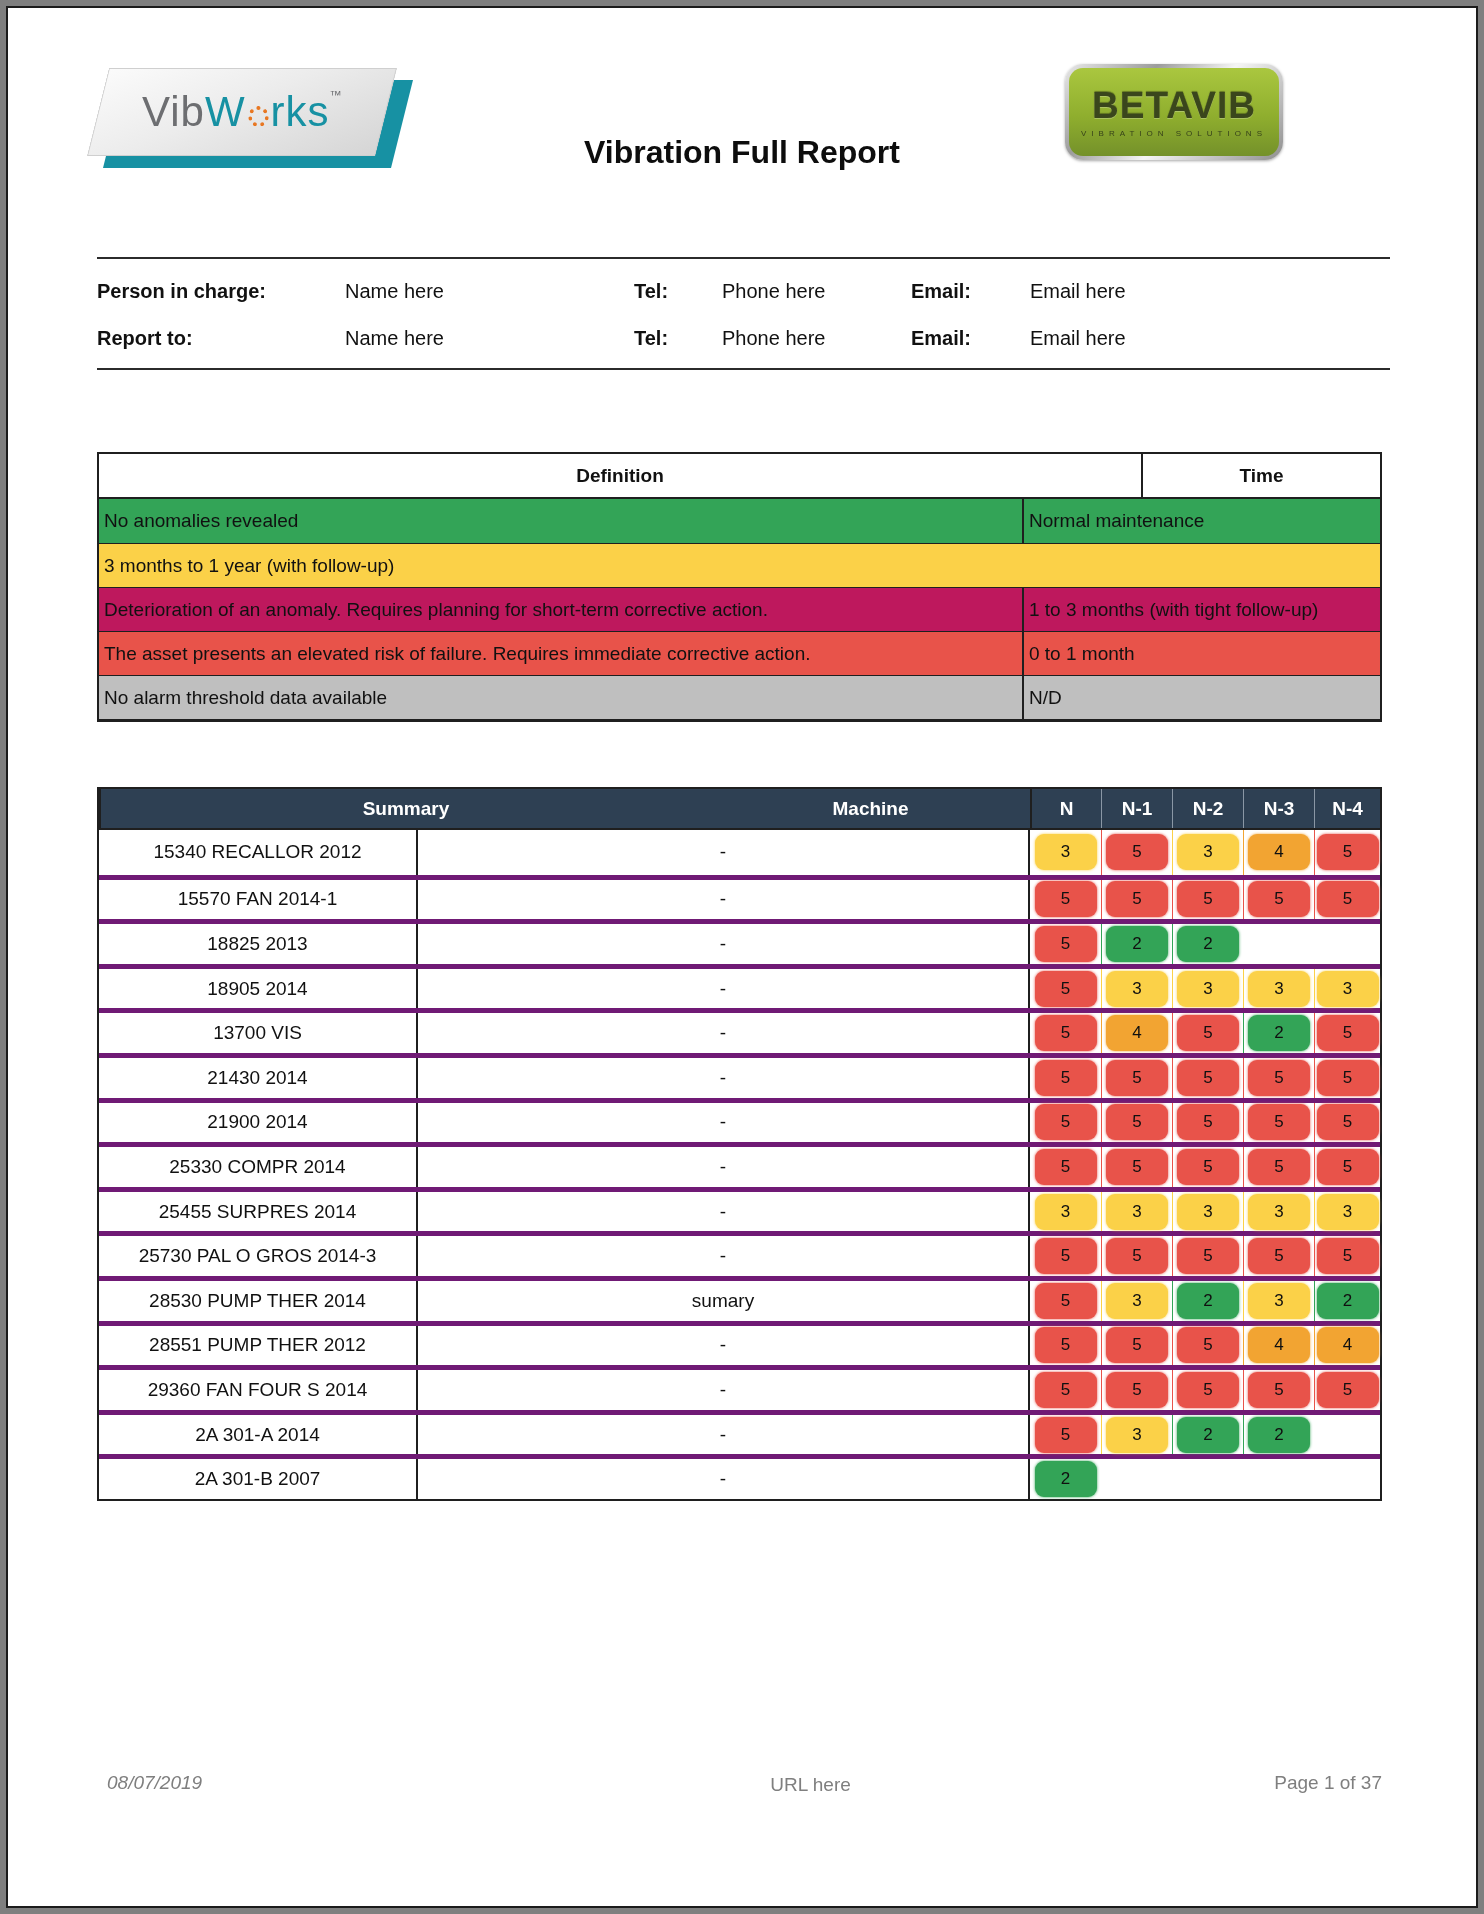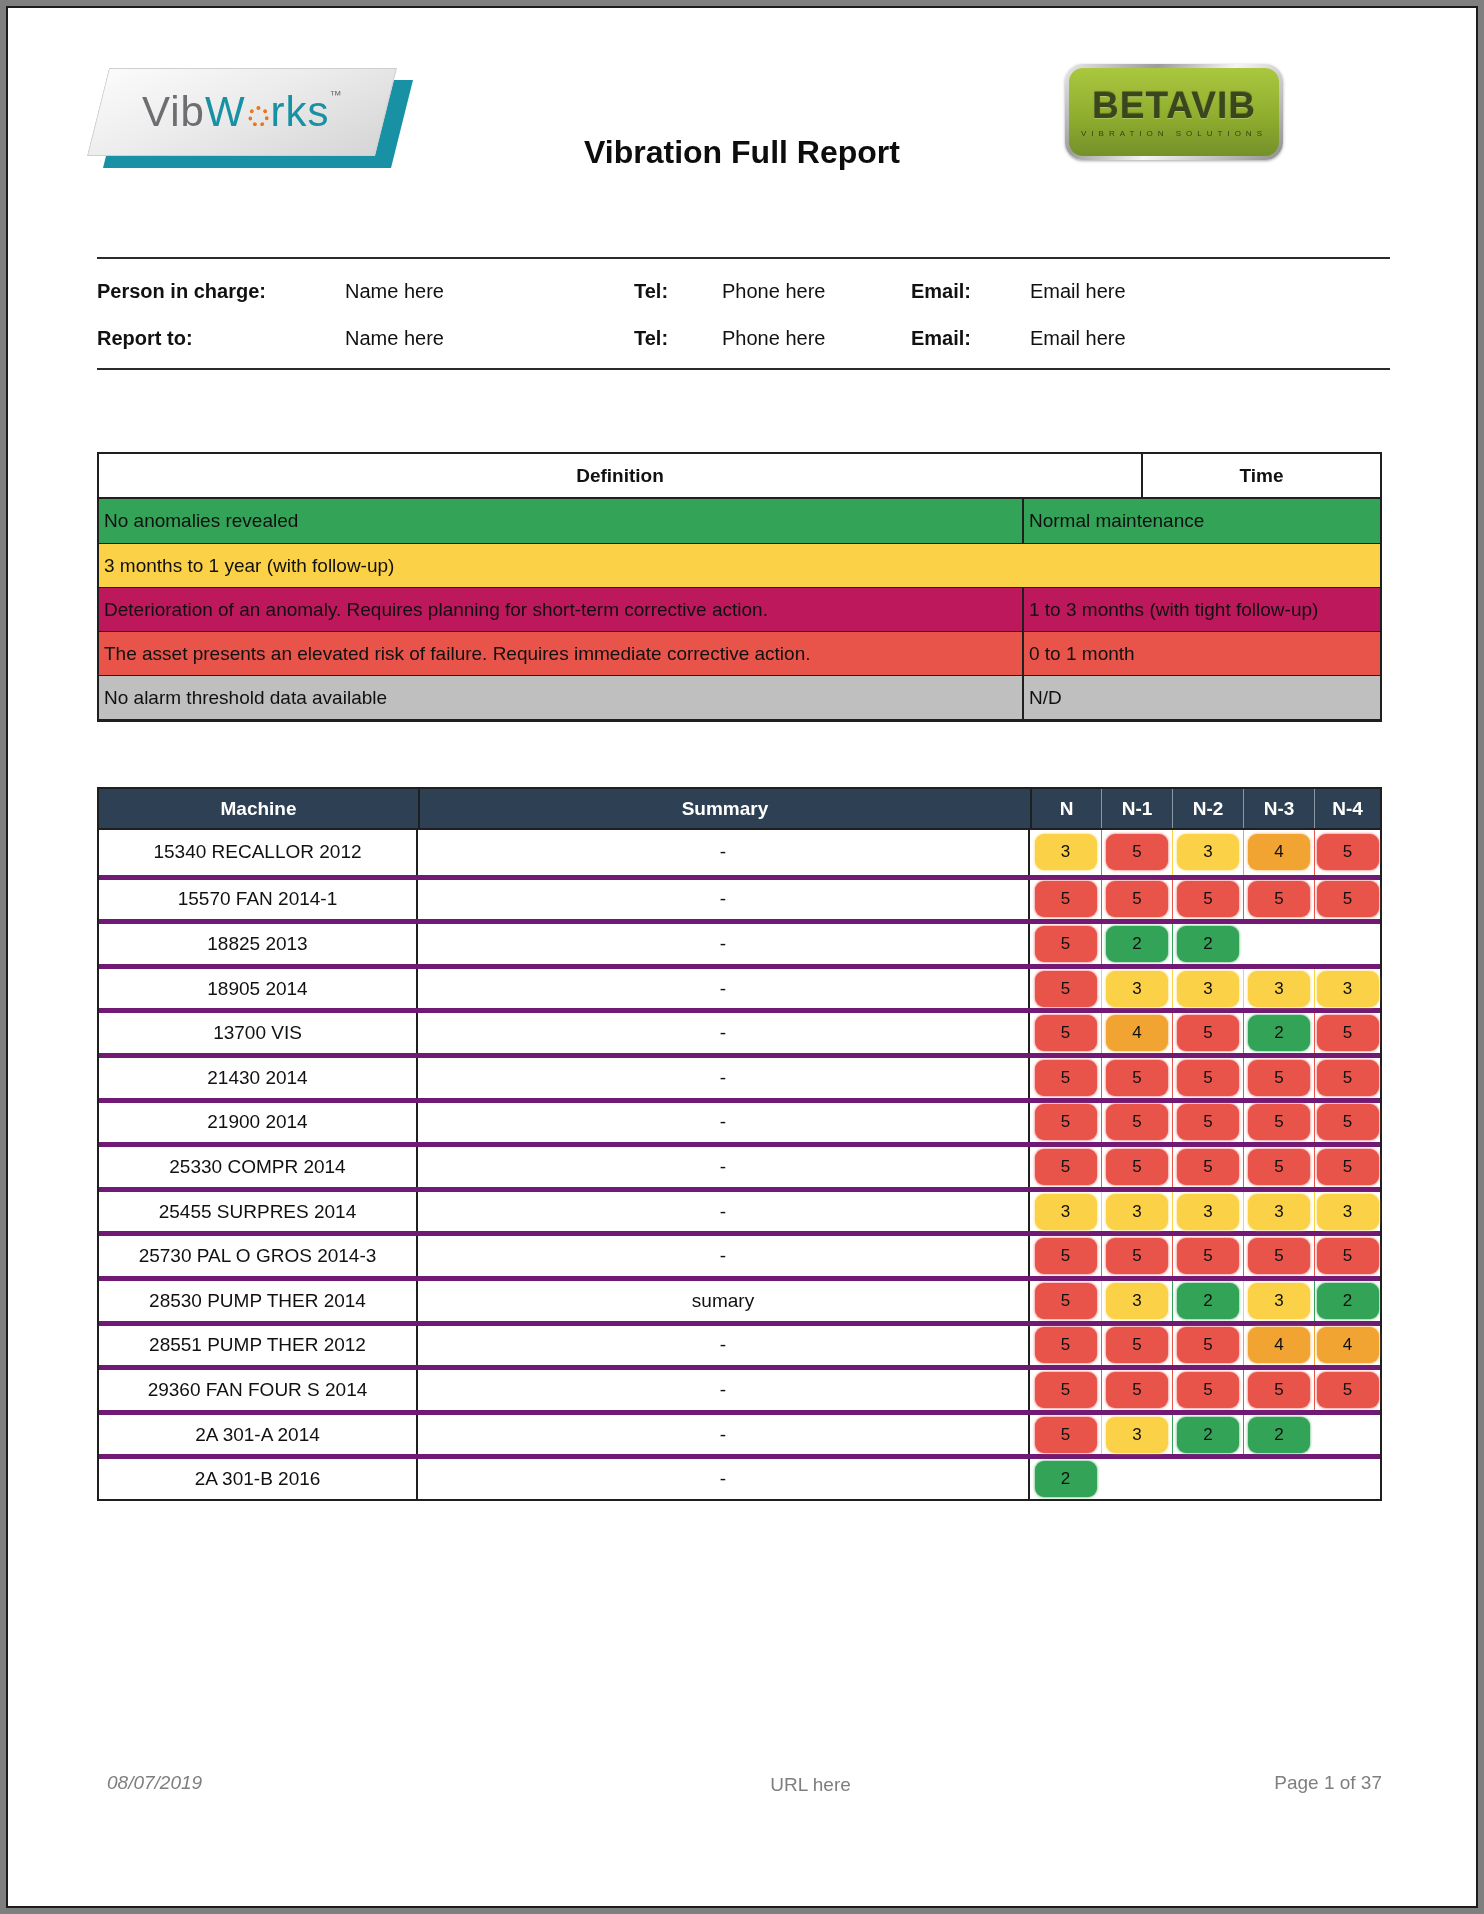--- a/index.html
+++ b/index.html
@@ -194,22 +194,22 @@
 
   <div class="legend-row" style="background: rgb(191, 191, 191);">
     <div class="l-def">No alarm threshold data available</div>
     <div class="l-time">N/D</div>
   </div>
 </div>
   </div>
 
   <div class="mtable">
     <div class="m-header" id="m-headers">
+        <div class="mh-cell c1">Summary</div>
         <div class="mh-cell c0">Machine</div>
-        <div class="mh-cell c1">Summary</div>
         <div class="mh-cell c2">N</div>
         <div class="mh-cell c3">N-1</div>
         <div class="mh-cell c4">N-2</div>
         <div class="mh-cell c5">N-3</div>
         <div class="mh-cell c6">N-4</div>
       </div>
     <div id="m-rows">
   <div class="m-row">
     <div class="m-machine">15340 RECALLOR 2012</div>
     <div class="m-summary">-</div>
@@ -478,21 +478,21 @@
     <div class="m-val" style="border-left: 1.5px solid rgb(51, 164, 87);">
             <div class="badge" style="background: rgb(51, 164, 87); box-shadow: rgb(51, 164, 87) 0px 0px 3px;">2</div>
           </div>
     <div class="m-val" style="border-left: 1.5px solid rgb(51, 164, 87);">
             <div class="badge" style="background: rgb(51, 164, 87); box-shadow: rgb(51, 164, 87) 0px 0px 3px;">2</div>
           </div>
     <div class="m-val last"></div>
   </div>
 
   <div class="m-row">
-    <div class="m-machine">2A 301-B 2016</div>
+    <div class="m-machine">2A 301-B 2007</div>
     <div class="m-summary">-</div>
     <div class="m-val">
             <div class="badge" style="background: rgb(51, 164, 87); box-shadow: rgb(51, 164, 87) 0px 0px 3px;">2</div>
           </div>
     <div class="m-val"></div>
     <div class="m-val"></div>
     <div class="m-val"></div>
     <div class="m-val last"></div>
   </div>
 </div>

